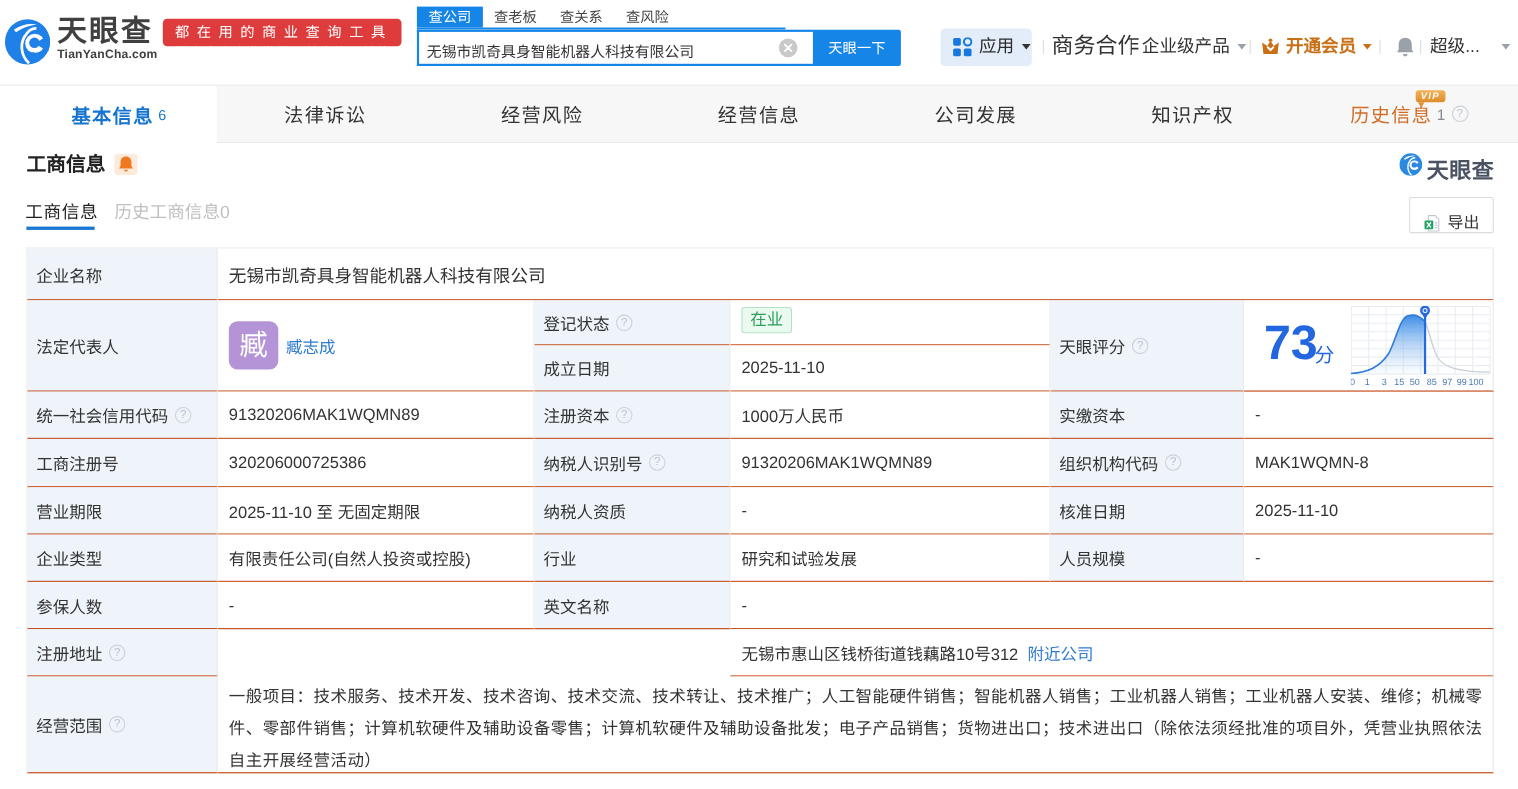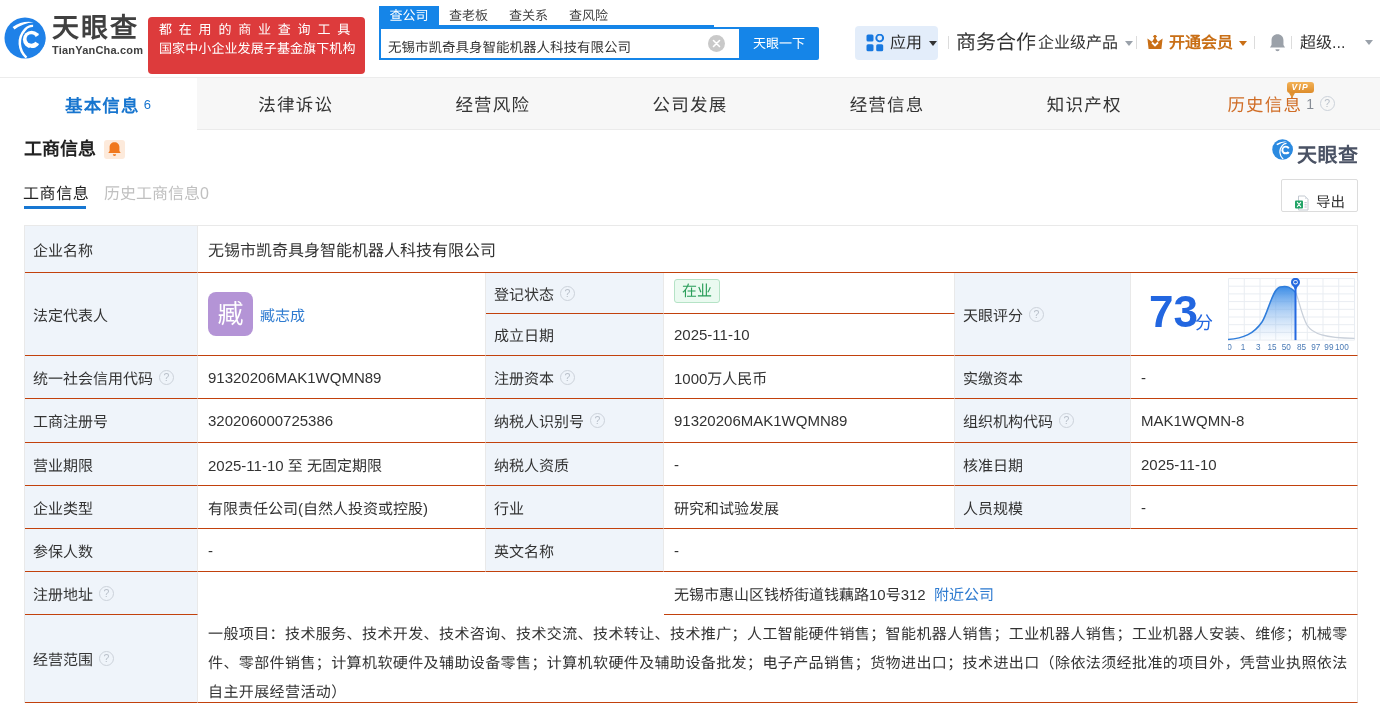--- a/index.html
+++ b/index.html
@@ -45,21 +45,21 @@
         <circle cx="29" cy="23.5" r="9.2" fill="#fff"></circle>
         <circle cx="28.6" cy="23" r="5" fill="#1f81e8"></circle>
         <path d="M29,23.5 L46,13 L46,34 Z" fill="#1f81e8"></path>
         <path d="M27,31.8 C30.5,33.8 34.5,32.8 37.2,29.8 C36.8,34.4 31,36.6 26.6,34.6 Z" fill="#1f81e8"></path>
         <path d="M23.5,42.5 C15,34.5 14,22 22,13.2 C24.5,10.4 27.5,9.2 30.5,9.3" fill="none" stroke="#fff" stroke-width="2.6"></path>
       </g>
     </svg>
     <div class="abs" style="left:52px;top:15px;font-size:27px;line-height:27px;font-weight:bold;color:#404040;letter-spacing:2px;">天眼查</div>
     <div class="abs" style="left:52px;top:44px;font-size:11px;line-height:13px;font-weight:bold;color:#404040;letter-spacing:0.2px;">TianYanCha.com</div>
 
-    <div class="abs" style="left:148px;top:17px;width:217px;height:57px;background:#dd3b3c;border-radius:4px;color:#fff;">
+    <div class="abs" style="left:148px;top:17px;width:217px;height:25px;background:#dd3b3c;border-radius:4px;color:#fff;">
       <div class="abs" style="left:11px;top:3px;font-size:13px;letter-spacing:6.8px;line-height:19px;white-space:nowrap;">都在用的商业查询工具</div>
       <div class="abs" style="left:11px;top:22px;font-size:13px;letter-spacing:0.1px;line-height:19px;white-space:nowrap;">国家中小企业发展子基金旗下机构</div>
     </div>
 
     <div class="abs" style="left:379px;top:6px;width:60px;height:19px;background:#1585e8;color:#fff;font-size:13px;text-align:center;line-height:19px;">查公司</div>
     <div class="abs" style="left:449px;top:6px;font-size:13px;color:#454545;line-height:19px;">查老板</div>
     <div class="abs" style="left:509px;top:6px;font-size:13px;color:#454545;line-height:19px;">查关系</div>
     <div class="abs" style="left:569px;top:6px;font-size:13px;color:#454545;line-height:19px;">查风险</div>
     <div class="abs" style="left:379px;top:25px;width:335px;height:2px;background:#1585e8;"></div>
 
@@ -99,22 +99,22 @@
     </svg>
     <div class="sep" style="left:1291px;"></div>
     <div class="abs" style="left:1300px;top:35px;font-size:16px;line-height:15px;color:#333;">超级...</div>
     <span class="caret gray abs" style="left:1365px;top:40px;"></span>
   </div>
 
   <div id="navbar">
     <div class="ntab active">基本信息 <span style="font-size:13px;font-weight:normal;margin-left:4px;">6</span></div>
     <div class="ntab">法律诉讼</div>
     <div class="ntab">经营风险</div>
+    <div class="ntab">经营信息</div>
     <div class="ntab">公司发展</div>
-    <div class="ntab">经营信息</div>
     <div class="ntab">知识产权</div>
     <div class="ntab" style="color:#d06d26;">历史信息<span style="color:#878d96;font-size:14px;margin-left:4px;">1</span><span class="q" style="margin-left:5px;">?</span>
       <span class="abs" style="left:104px;top:4px;width:27px;height:11px;border-radius:3px;background:linear-gradient(180deg,#f3b257,#dd8c2a);color:#fff;font-size:8.5px;font-weight:bold;font-style:italic;text-align:center;line-height:11px;">VIP</span>
       <span class="abs" style="left:106px;top:15px;width:0;height:0;border-left:3px solid transparent;border-right:3px solid transparent;border-top:5px solid #e09232;"></span>
     </div>
   </div>
 
   <div class="abs" style="left:24px;top:139px;font-size:18px;line-height:20px;font-weight:bold;color:#222;">工商信息</div>
   <div class="abs" style="left:104px;top:140px;width:21px;height:19px;background:#fdeadb;border-radius:3px;">
     <svg width="21" height="19" viewBox="0 0 21 19">

